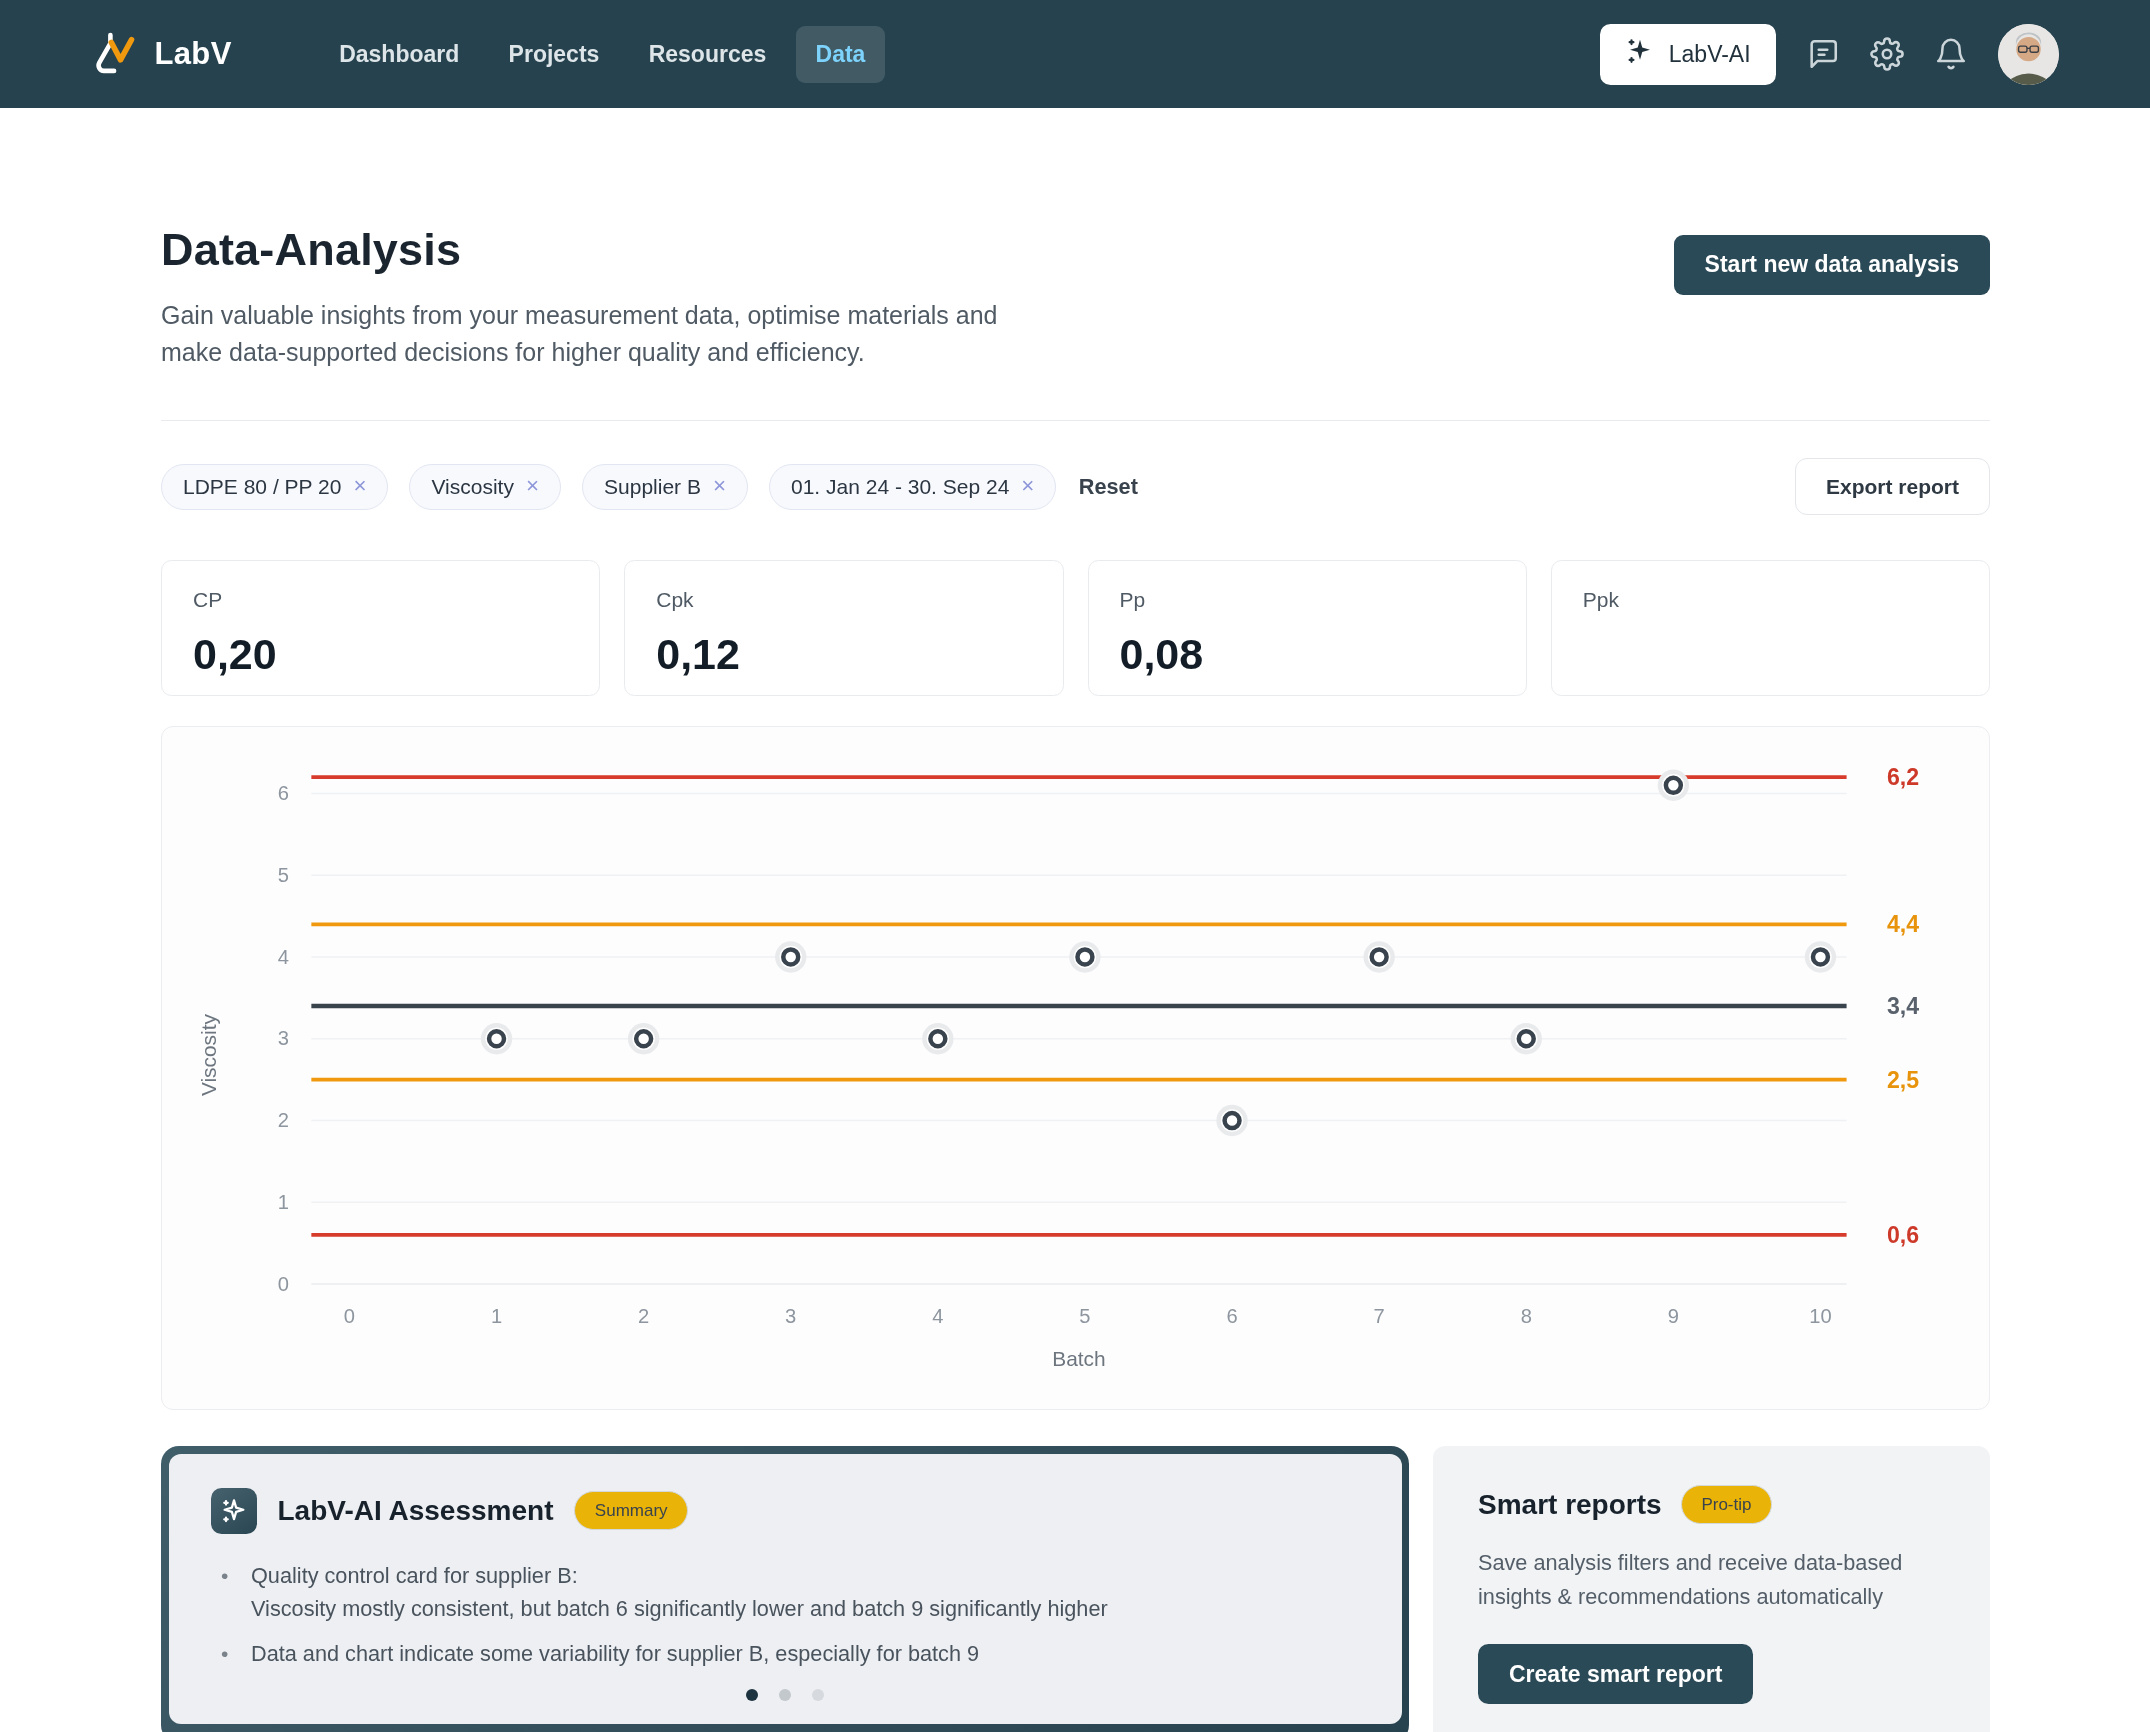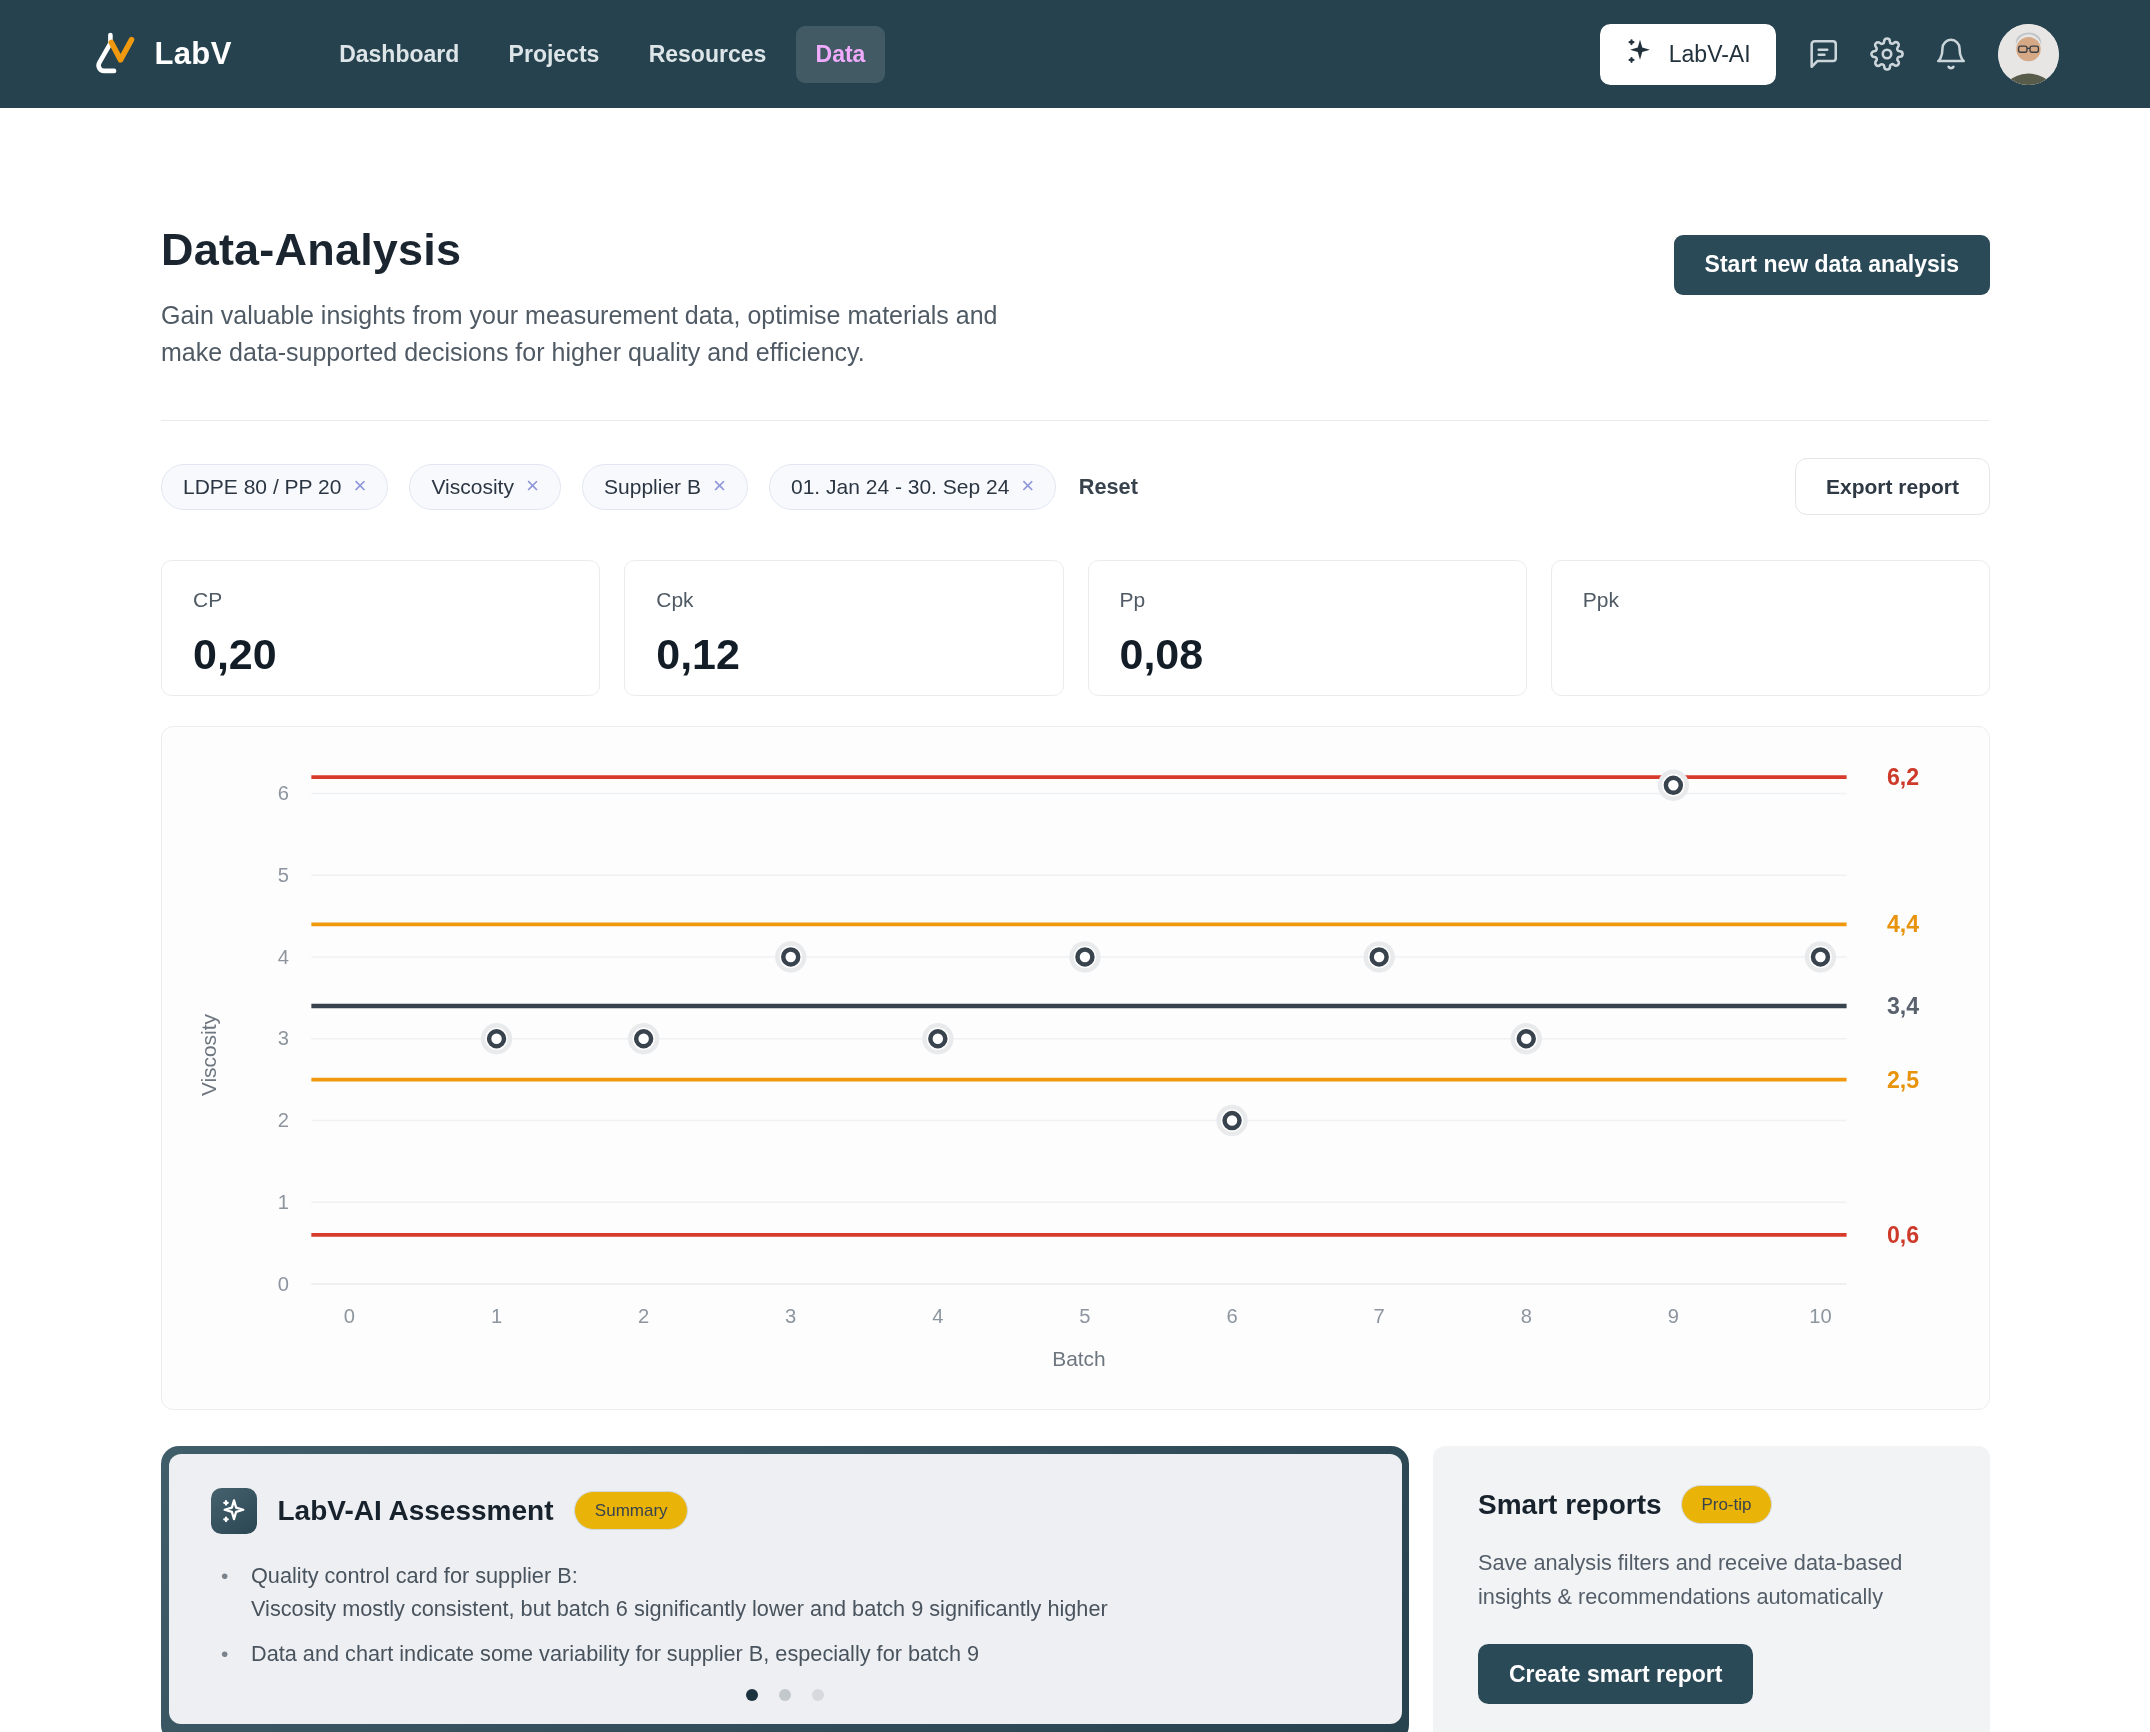--- a/index.html
+++ b/index.html
@@ -21,21 +21,21 @@
     justify-content: space-between;
   }
   .brand { display:flex; align-items:center; gap:16.4px; cursor:pointer; }
   .brand-name { font-size: 31px; font-weight: bold; color:#ffffff; letter-spacing:0.4px; }
   .nav { margin-left: 88px; display:flex; align-items:center; gap:10.5px; }
   .nav-item {
     font-size: 23px; font-weight: 600; color:#dde5e8;
     padding: 15px 19.4px; border-radius: 9px; cursor: pointer;
     background: transparent; border:none; font-family: inherit;
   }
-  .nav-item.active { background: rgba(255,255,255,0.13); color:#f0abfc; font-weight:700; }
+  .nav-item.active { background: rgba(255,255,255,0.13); color:#7dd3fc; font-weight:700; }
   .topbar-right { margin-left:auto; display:flex; align-items:center; gap:30px; }
   .ai-button {
     display:flex; align-items:center; gap:13.4px;
     background:#ffffff; border:none; border-radius:10.5px;
     height: 61px; padding: 0 25.4px;
     font-family:inherit; font-size:23px; font-weight:400; color:#22323d;
     cursor:pointer;
   }
   .icon-btn { background:none; border:none; cursor:pointer; display:flex; align-items:center; }
   .icon-btn svg { width:34px; height:34px; }

